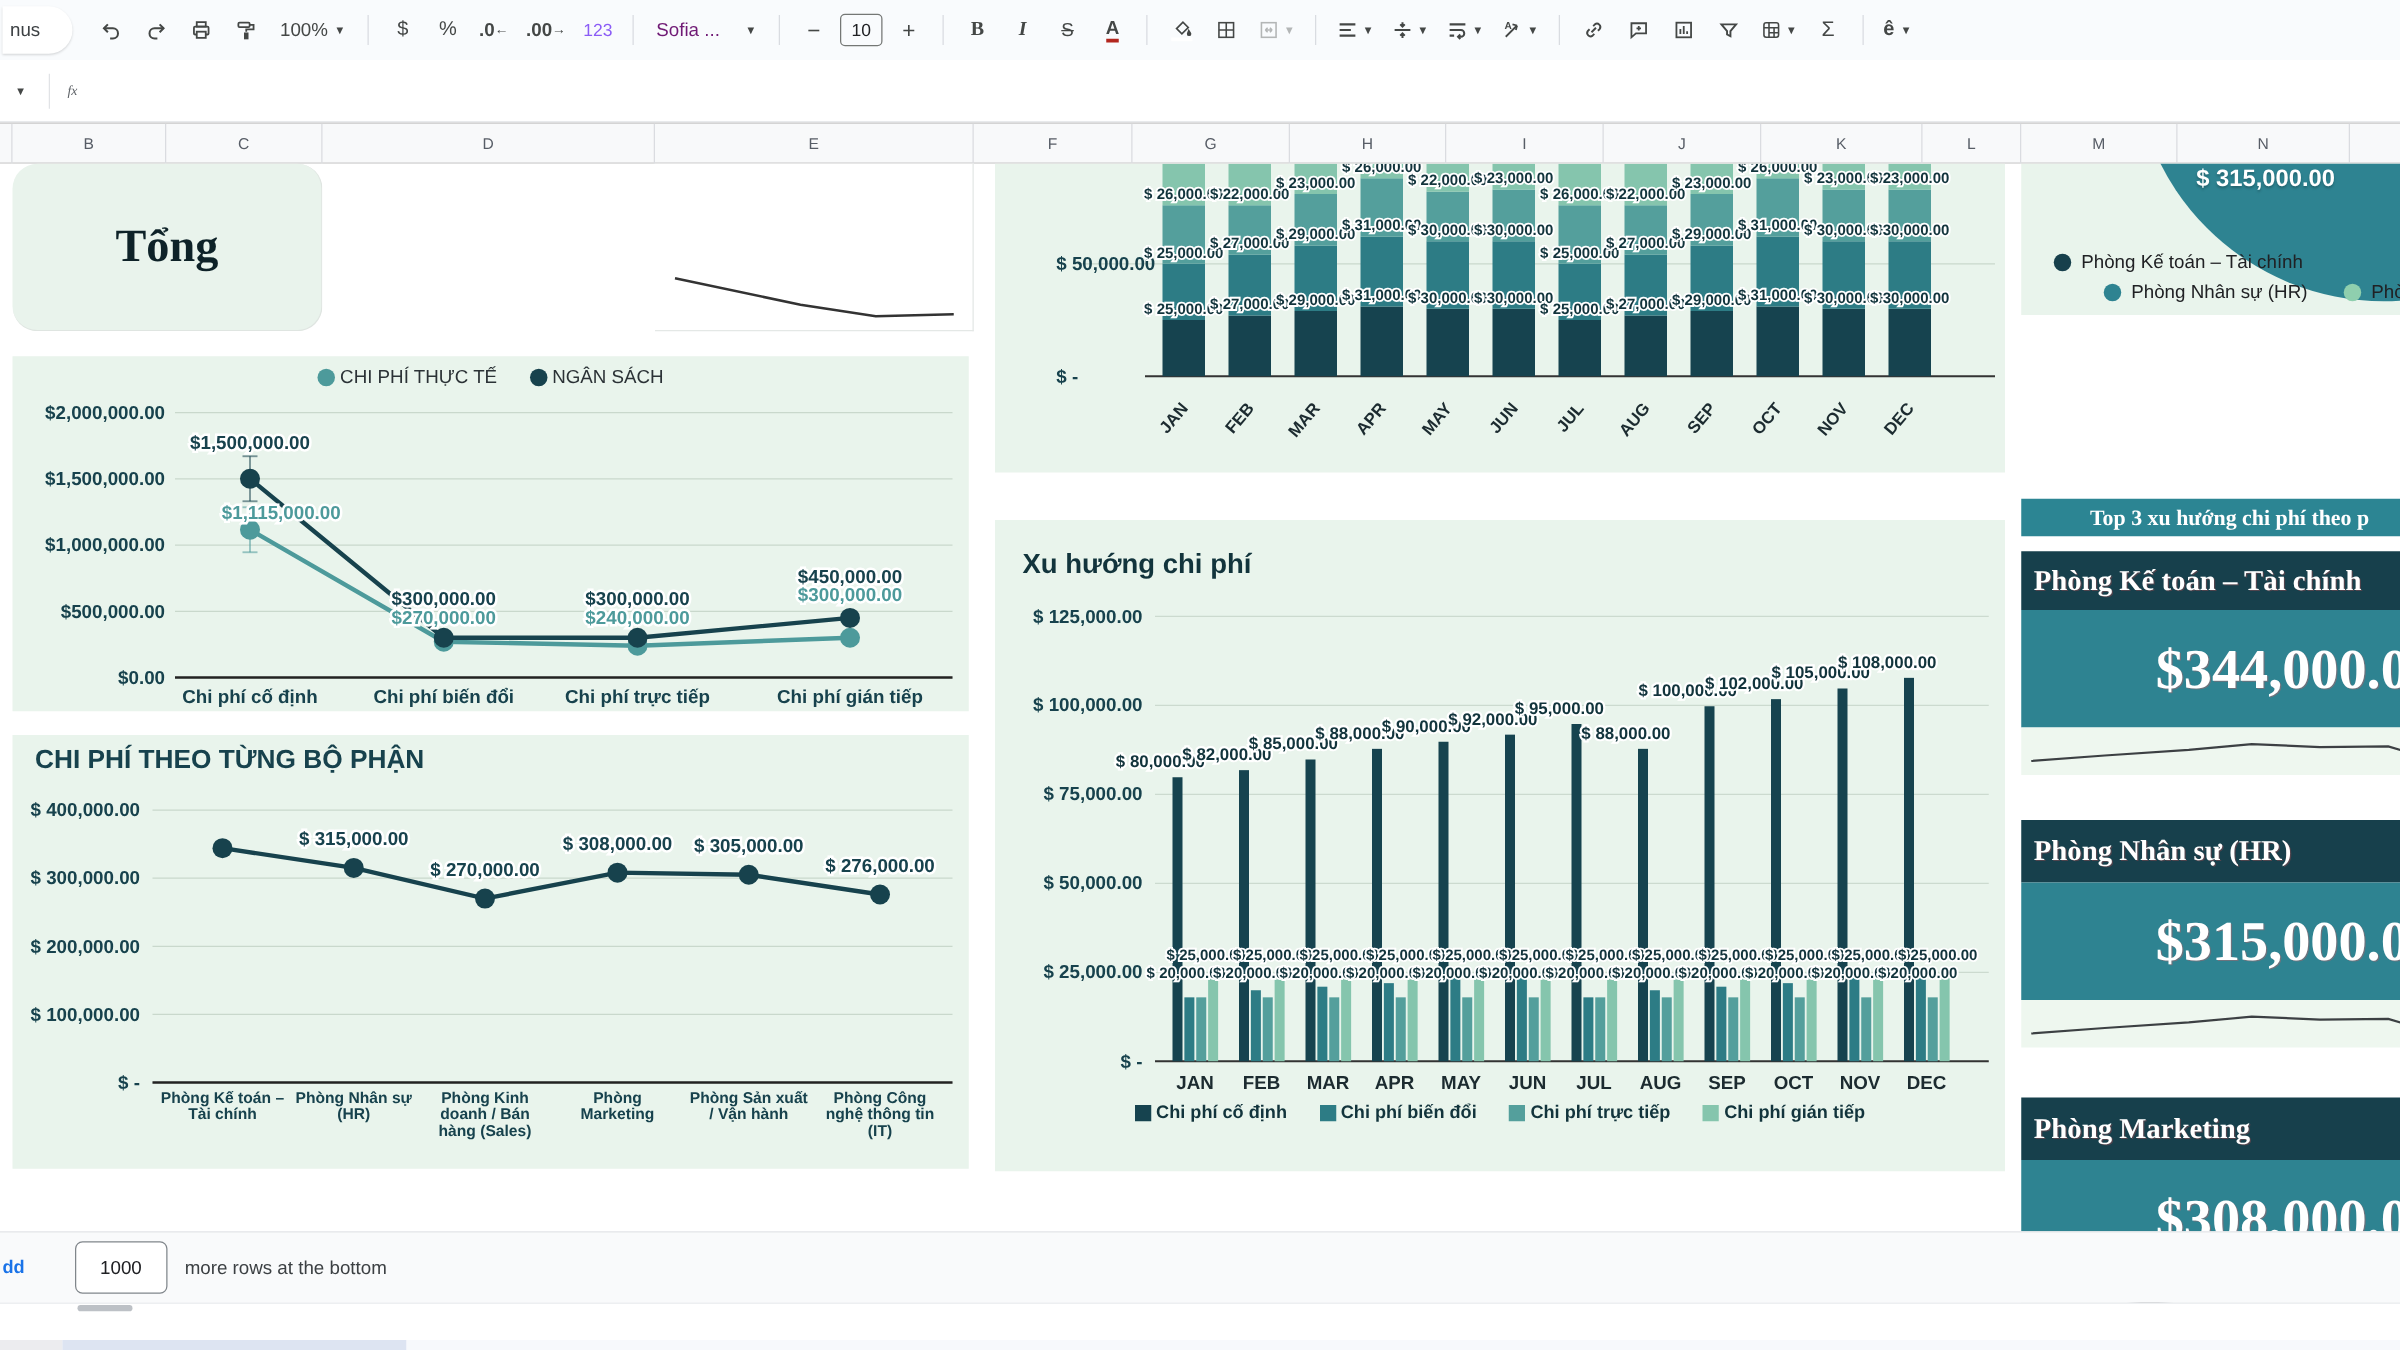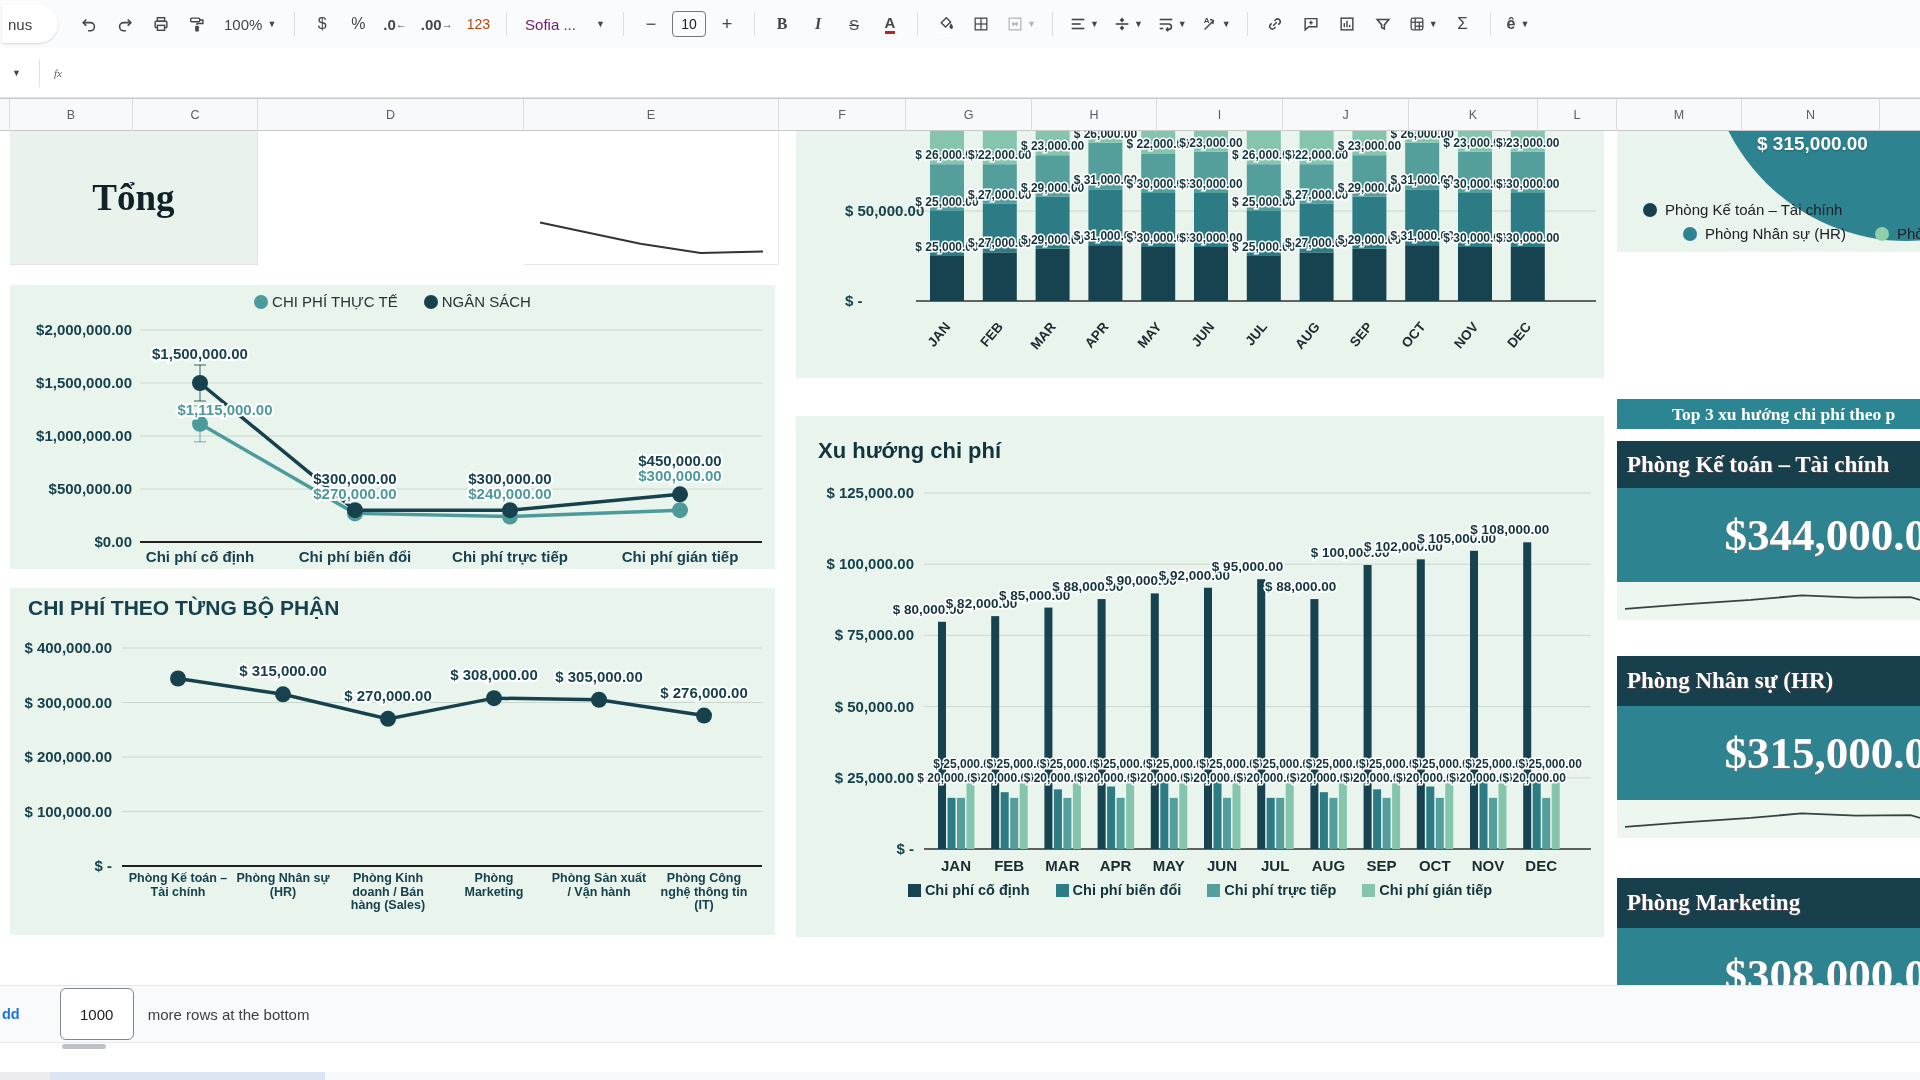--- a/index.html
+++ b/index.html
@@ -38,21 +38,21 @@
   .colhdr { position:absolute; left:0; top:98px; width:1920px; height:33px; background:#f8f9fa;
     border-top:1px solid #c7c7c7; border-bottom:1px solid #c7c7c7; }
   .colcell { position:absolute; top:0; height:32px; border-right:1px solid #dadce0;
     display:flex; align-items:center; justify-content:center; font-size:12.5px; color:#575d66; }
 
   
   .sheet { position:absolute; left:0; top:131px; width:1920px; height:854px; background:#fff; }
   .cell-serif { font-family:"Liberation Serif","DejaVu Serif",serif; font-weight:bold; color:#173f4a; }
   .totals-label { position:absolute; left:10px; top:0; width:248px; height:134px; background:#e9f3ec;
     border-right:1px solid #dfe5e1; border-bottom:1px solid #dfe5e1;
-    display:flex; align-items:center; justify-content:center; font-size:37px; color:#0e2228; }
+    display:flex; align-items:center; justify-content:center; font-size:37px; color:#0e2228;border-radius:20px; }
   .val-cell { position:absolute; top:0; height:134px; background:#fff;
     border-right:1px solid #e4e8e6; border-bottom:1px solid #e4e8e6; }
   .val-cell .num { text-align:center; font-size:31px; margin-top:18px; letter-spacing:.5px; }
   .val-cell svg { position:absolute; left:12px; bottom:4px; }
 
   .chart-panel { position:absolute; background:#e9f4ec; overflow:hidden; }
   .chart-title { position:absolute; font-weight:bold; color:#17424d; }
   .legend-row { position:absolute; display:flex; justify-content:center; gap:26px; width:100%; }
   .legend-item { display:flex; align-items:center; gap:4px; font-size:15px; color:#2b3236; font-weight:500; }
   .legend-dot { width:14px; height:14px; border-radius:50%; flex:0 0 auto; }
@@ -89,21 +89,21 @@
     text-shadow:1px 1px 0 rgba(255,80,80,.25); }
   .rp-card-val { background:#2e8391; color:#fff; font-family:"Liberation Serif","DejaVu Serif",serif;
     font-weight:bold; font-size:45px; height:94px; line-height:94px; text-align:center; white-space:nowrap;
     text-shadow:1px 1px 0 rgba(255,80,80,.3); }
   .rp-card-spark { background:#eef7ef; height:38px; position:relative; }
 
   
   .footer { position:absolute; left:0; top:985px; width:1920px; height:57px; background:#f9fafb;
     border-top:1px solid #e3e5e8; display:flex; align-items:center; }
   .add-frag { color:#1a73e8; font-weight:bold; font-size:14.5px; margin-left:2px; }
-  .rows-input { width:74px; height:52px; border:1px solid #80868b; border-radius:6px; background:#fff;
+  .rows-input { width:74px; height:42px; border:1px solid #80868b; border-radius:6px; background:#fff;
     text-align:center; font-size:15px; color:#202124; margin-left:40px;
     font-family:"Liberation Sans","DejaVu Sans",sans-serif; }
   .rows-text { font-size:15px; color:#3c4043; margin-left:14px; }
   .watermark { position:absolute; left:0; right:0; text-align:center; top:14px;
     font-size:27px; font-weight:bold; letter-spacing:3px; color:#bdc3c7;
     text-shadow:-1px -1px 0 #fff, 1px -1px 0 #fff, -1px 1px 0 #fff, 1px 1px 0 #fff; }
 
   .strip1 { position:absolute; left:0; top:1042px; width:1920px; height:30px; background:#fff;
     border-top:1px solid #e8eaed; }
   .strip-scroll { position:absolute; left:62px; top:1044px; width:44px; height:5px;
@@ -156,21 +156,21 @@
     <div class="tb-btn tb-txt" style="font-weight:normal;font-size:16px">%</div>
     <div class="tb-btn">
         <span class="tb-txt" style="font-size:15px">.0</span>
         <span style="font-size:11px;color:#444746">←</span>
       </div>
     <div class="tb-btn">
         <span class="tb-txt" style="font-size:15px">.00</span>
         <span style="font-size:11px;color:#444746">→</span>
       </div>
     <div class="tb-btn">
-        <span style="font-size:14px;color:#c2410c">123</span>
+        <span style="font-size:14px;color:#8b5cf6">123</span>
       </div>
     <div class="tb-sep"></div>
     <div class="tb-dd" style="width:92px;justify-content:space-between">
       <span style="font-size:15px;color:#701a75">Sofia ...</span>
       <span class="caret">▼</span>
     </div>
     <div class="tb-sep"></div>
     <div class="tb-btn">
         <span style="font-size:18px;color:#444746">−</span>
       </div>

